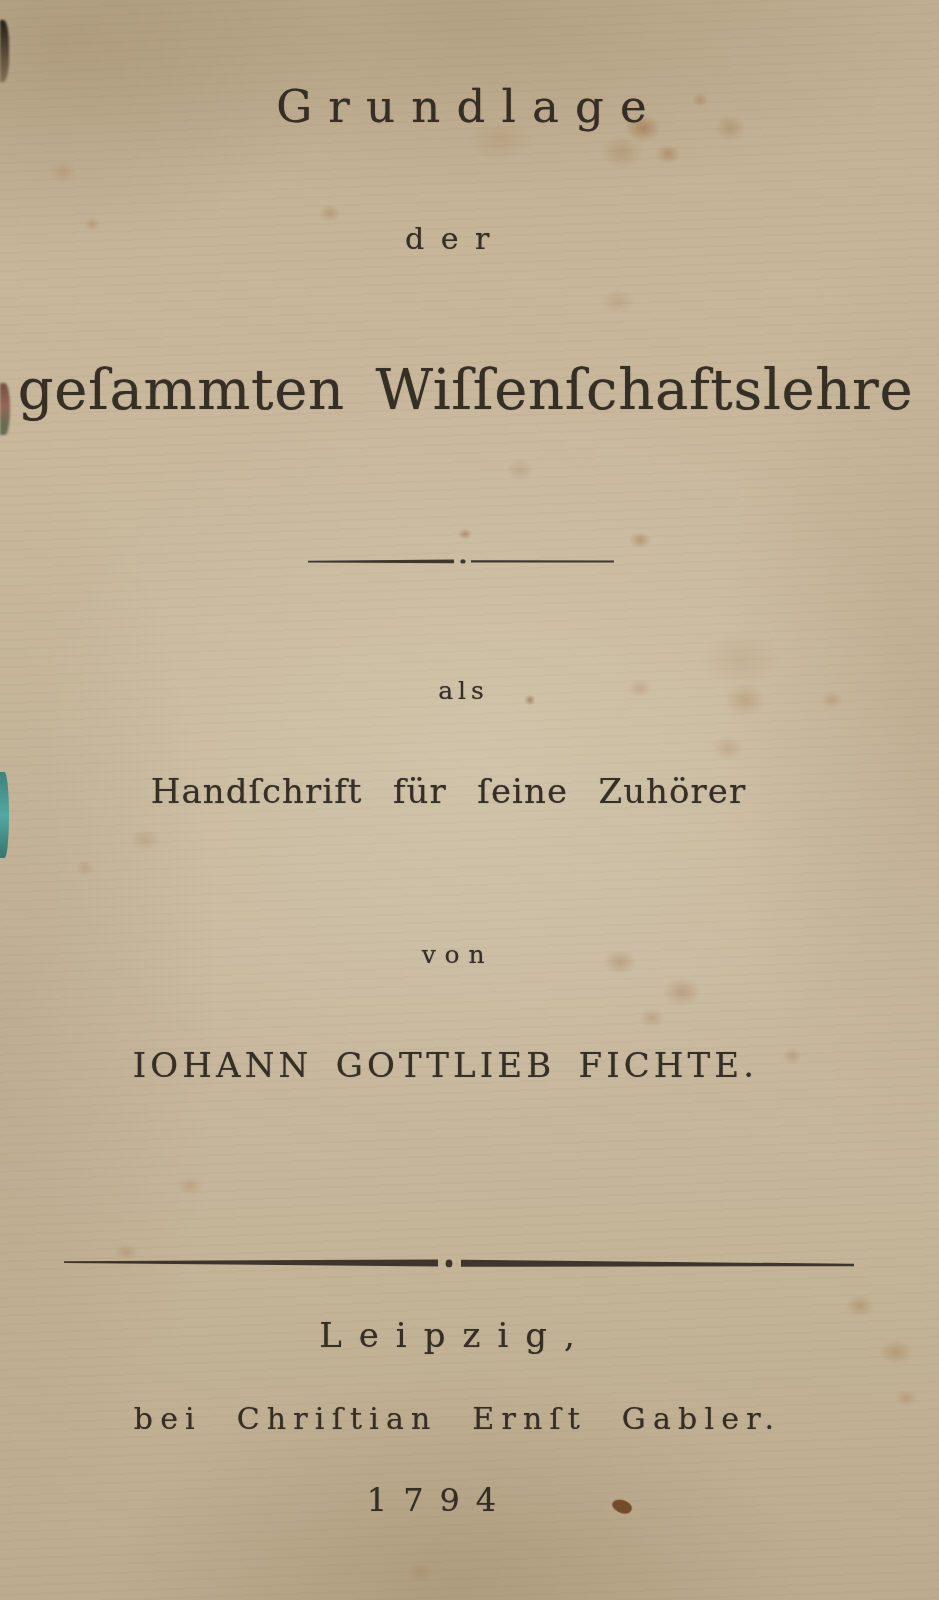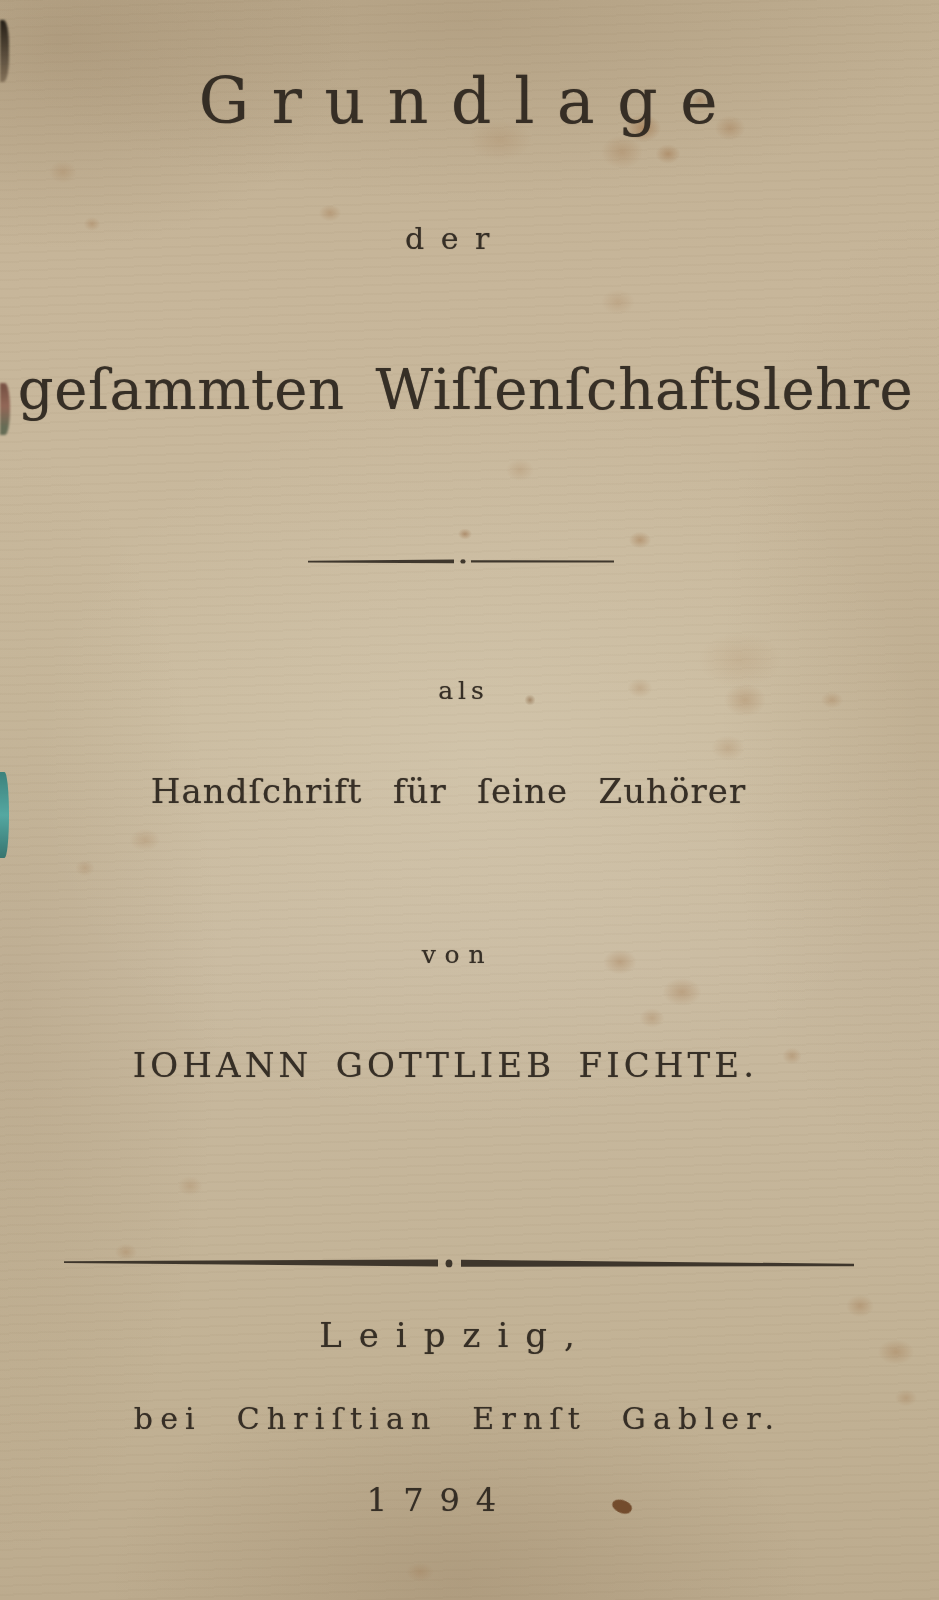--- a/index.html
+++ b/index.html
@@ -58,21 +58,21 @@
   .line {
     position: absolute;
     left: 0;
     width: 100%;
     text-align: center;
     white-space: nowrap;
     line-height: 1;
     text-shadow: 0 0 1px rgba(47,40,32,.55);
     opacity: .95;
   }
-  .series-title   { top: 70px;  font-size: 63px; letter-spacing: .36em; }
+  .series-title   { top: 84px;  font-size: 45px; letter-spacing: .36em; }
   .article        { top: 224px; font-size: 30px; letter-spacing: .55em; transform: translateX(-14px); }
   .main-title     { top: 362px; font-size: 56px; letter-spacing: .012em; word-spacing: .22em; transform: translateX(-4px); }
   .connector-als  { top: 678px; font-size: 25px; letter-spacing: .2em;  transform: translateX(-6px); }
   .subtitle       { top: 774px; font-size: 34px; letter-spacing: .03em; word-spacing: .55em; transform: translateX(-21px); }
   .connector-von  { top: 942px; font-size: 25px; letter-spacing: .35em; transform: translateX(-12px); }
   .author         { top: 1048px; font-size: 34px; letter-spacing: .12em; word-spacing: .25em; transform: translateX(-24px); }
   .imprint-place  { top: 1318px; font-size: 34px; letter-spacing: .5em; transform: translateX(-14px); }
   .imprint-publisher { top: 1404px; font-size: 30px; letter-spacing: .24em; word-spacing: .6em; transform: translateX(-12px); }
   .imprint-year   { top: 1484px; font-size: 32px; letter-spacing: .5em; transform: translateX(-30px); }
   .rule { position: absolute; }

